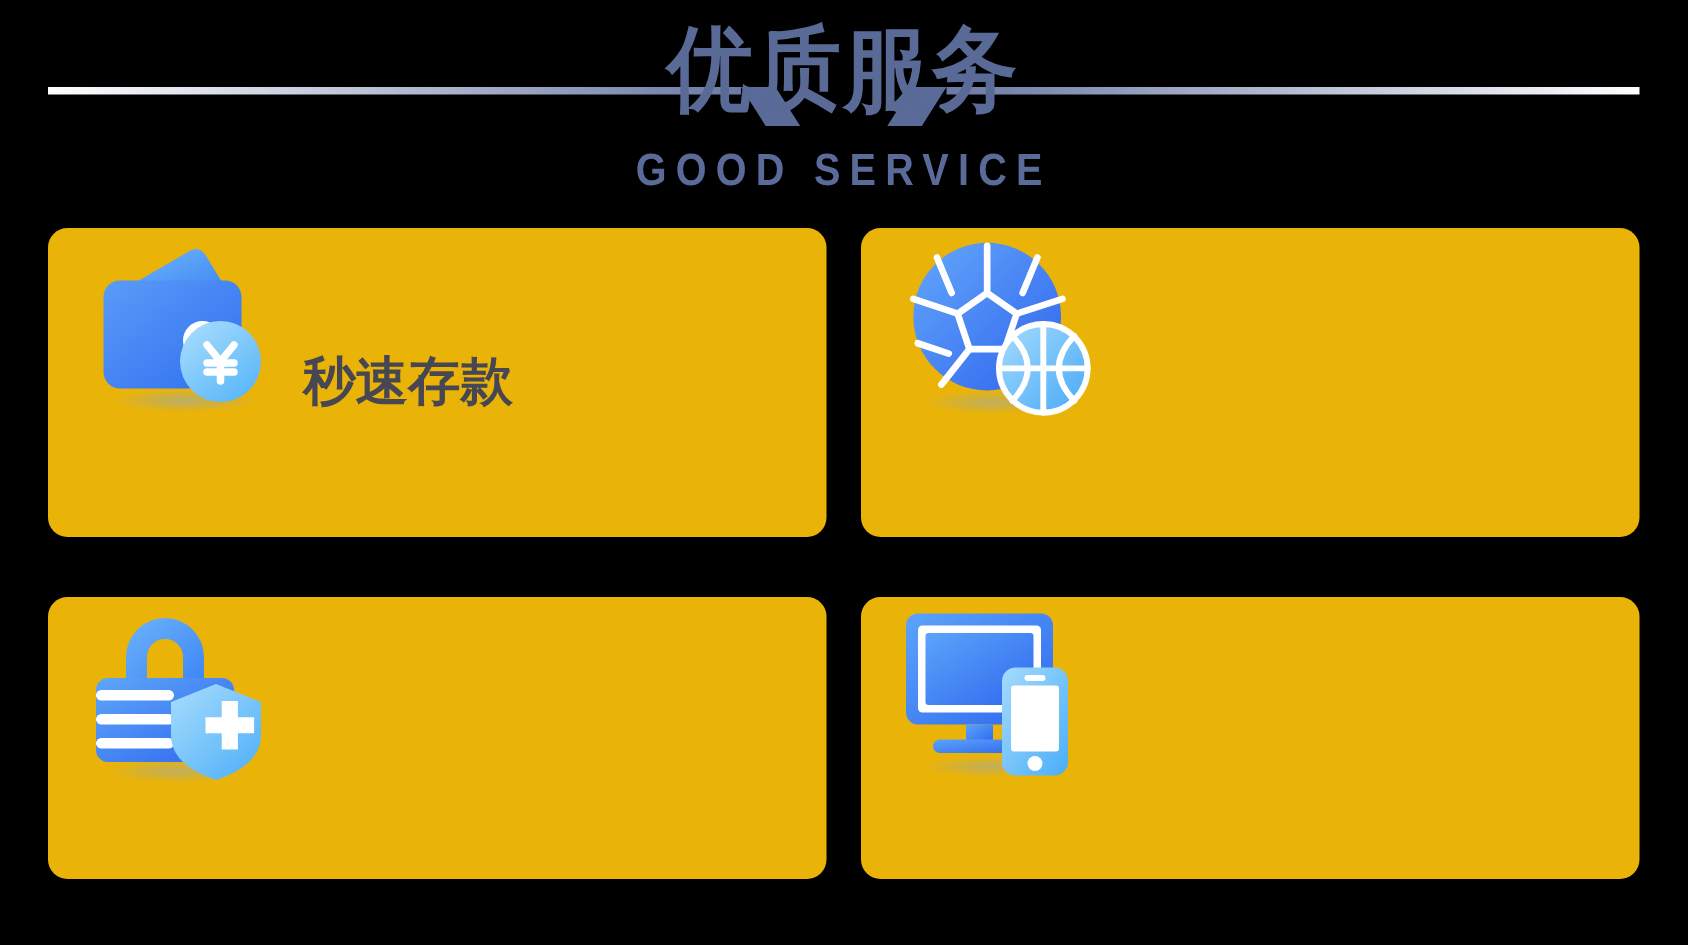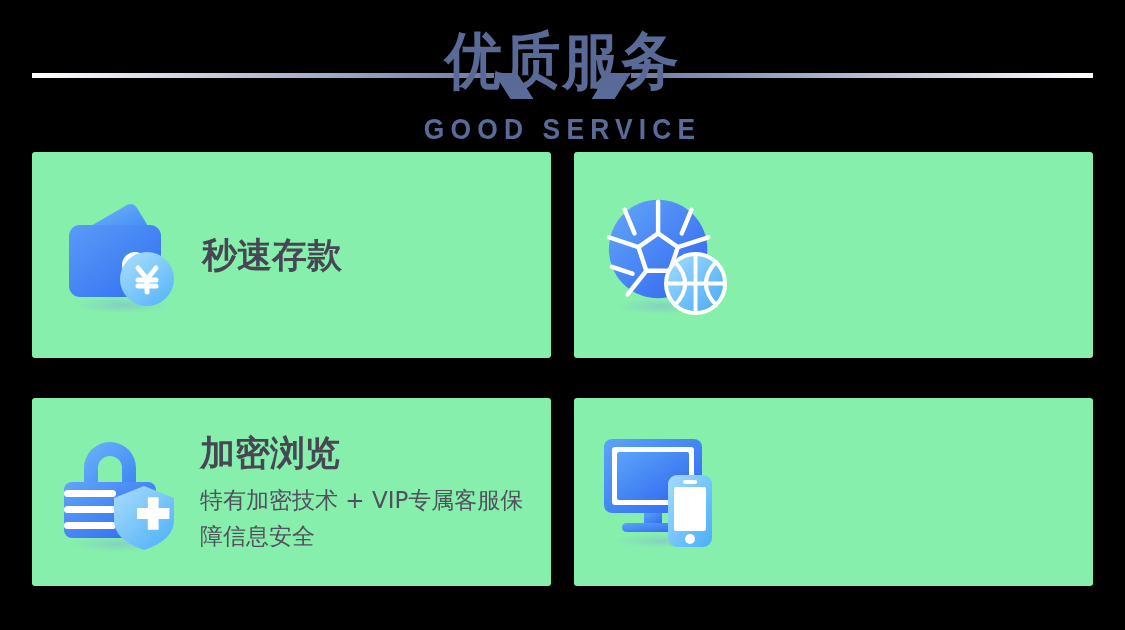--- a/index.html
+++ b/index.html
@@ -6,21 +6,21 @@
   html,body{
     width:1125px; height:630px;
     background:#000;
     font-family:"Liberation Sans","DejaVu Sans",sans-serif;
     overflow:hidden;
   }
   .page{ position:relative; width:1125px; height:630px; }
 
   
   .header{
-    position:absolute; left:0; top:15px; width:1125px; height:148px;
+    position:absolute; left:0; top:0; width:1125px; height:148px;
   }
   .deco{
     position:absolute; top:44px; height:26px; width:100%;
     pointer-events:none;
   }
   .deco svg{ display:block; }
 
   .title-wrap{
     position:absolute; left:0; top:6px; width:1125px;
     text-align:center;
@@ -53,24 +53,23 @@
   
   .grid{
     position:absolute; left:32px; top:152px;
     width:1061px; height:434px;
     display:grid;
     grid-template-columns:519px 519px;
     grid-template-rows:206px 188px;
     column-gap:23px; row-gap:40px;
   }
   .card{
-    background:#86efac;
-    border-radius:3px;
+    background:#eab308;
+    border-radius:13px;
     display:flex;
-    align-items:center;
     padding:0 14px 0 26px;
     overflow:hidden;
   }
   .icon-box{
     flex:0 0 auto;
     width:130px; height:130px;
     position:relative;
     display:flex; align-items:center; justify-content:center;
   }
   .icon-box svg{ display:block; }
@@ -261,24 +260,20 @@
             <rect x="6" y="62" width="52" height="7" rx="3.5"></rect>
             <rect x="6" y="78" width="52" height="7" rx="3.5"></rect>
             <rect x="6" y="94" width="52" height="7" rx="3.5"></rect>
           </g>
 
           <path d="M86 58 L116 70 L116 92 Q116 112 86 122 Q56 112 56 92 L56 70 Z" fill="url(#lk3)"></path>
 
           <path d="M80 80 L92 80 L92 68 L104 68 L104 80 L116 80 L116 92 L104 92 L104 104 L92 104 L92 92 L80 92 Z" fill="#ffffff" transform="translate(-2,0) scale(0.9) translate(10,9)"></path>
         </svg>
       </div>
-      <div class="texts">
-        <div class="c-title">加密浏览</div>
-        <div class="c-desc">特有加密技术 + VIP专属客服保障信息安全</div>
-      </div>
     </div>
 
     <div class="card row2 wide">
       <div class="icon-box">
         <svg width="128" height="118" viewBox="0 0 128 118" xmlns="http://www.w3.org/2000/svg">
           <defs>
             <linearGradient id="mn1" x1="0" y1="0" x2="1" y2="1">
               <stop offset="0" stop-color="#5ba4f9"></stop>
               <stop offset="1" stop-color="#2f68ef"></stop>
             </linearGradient>

